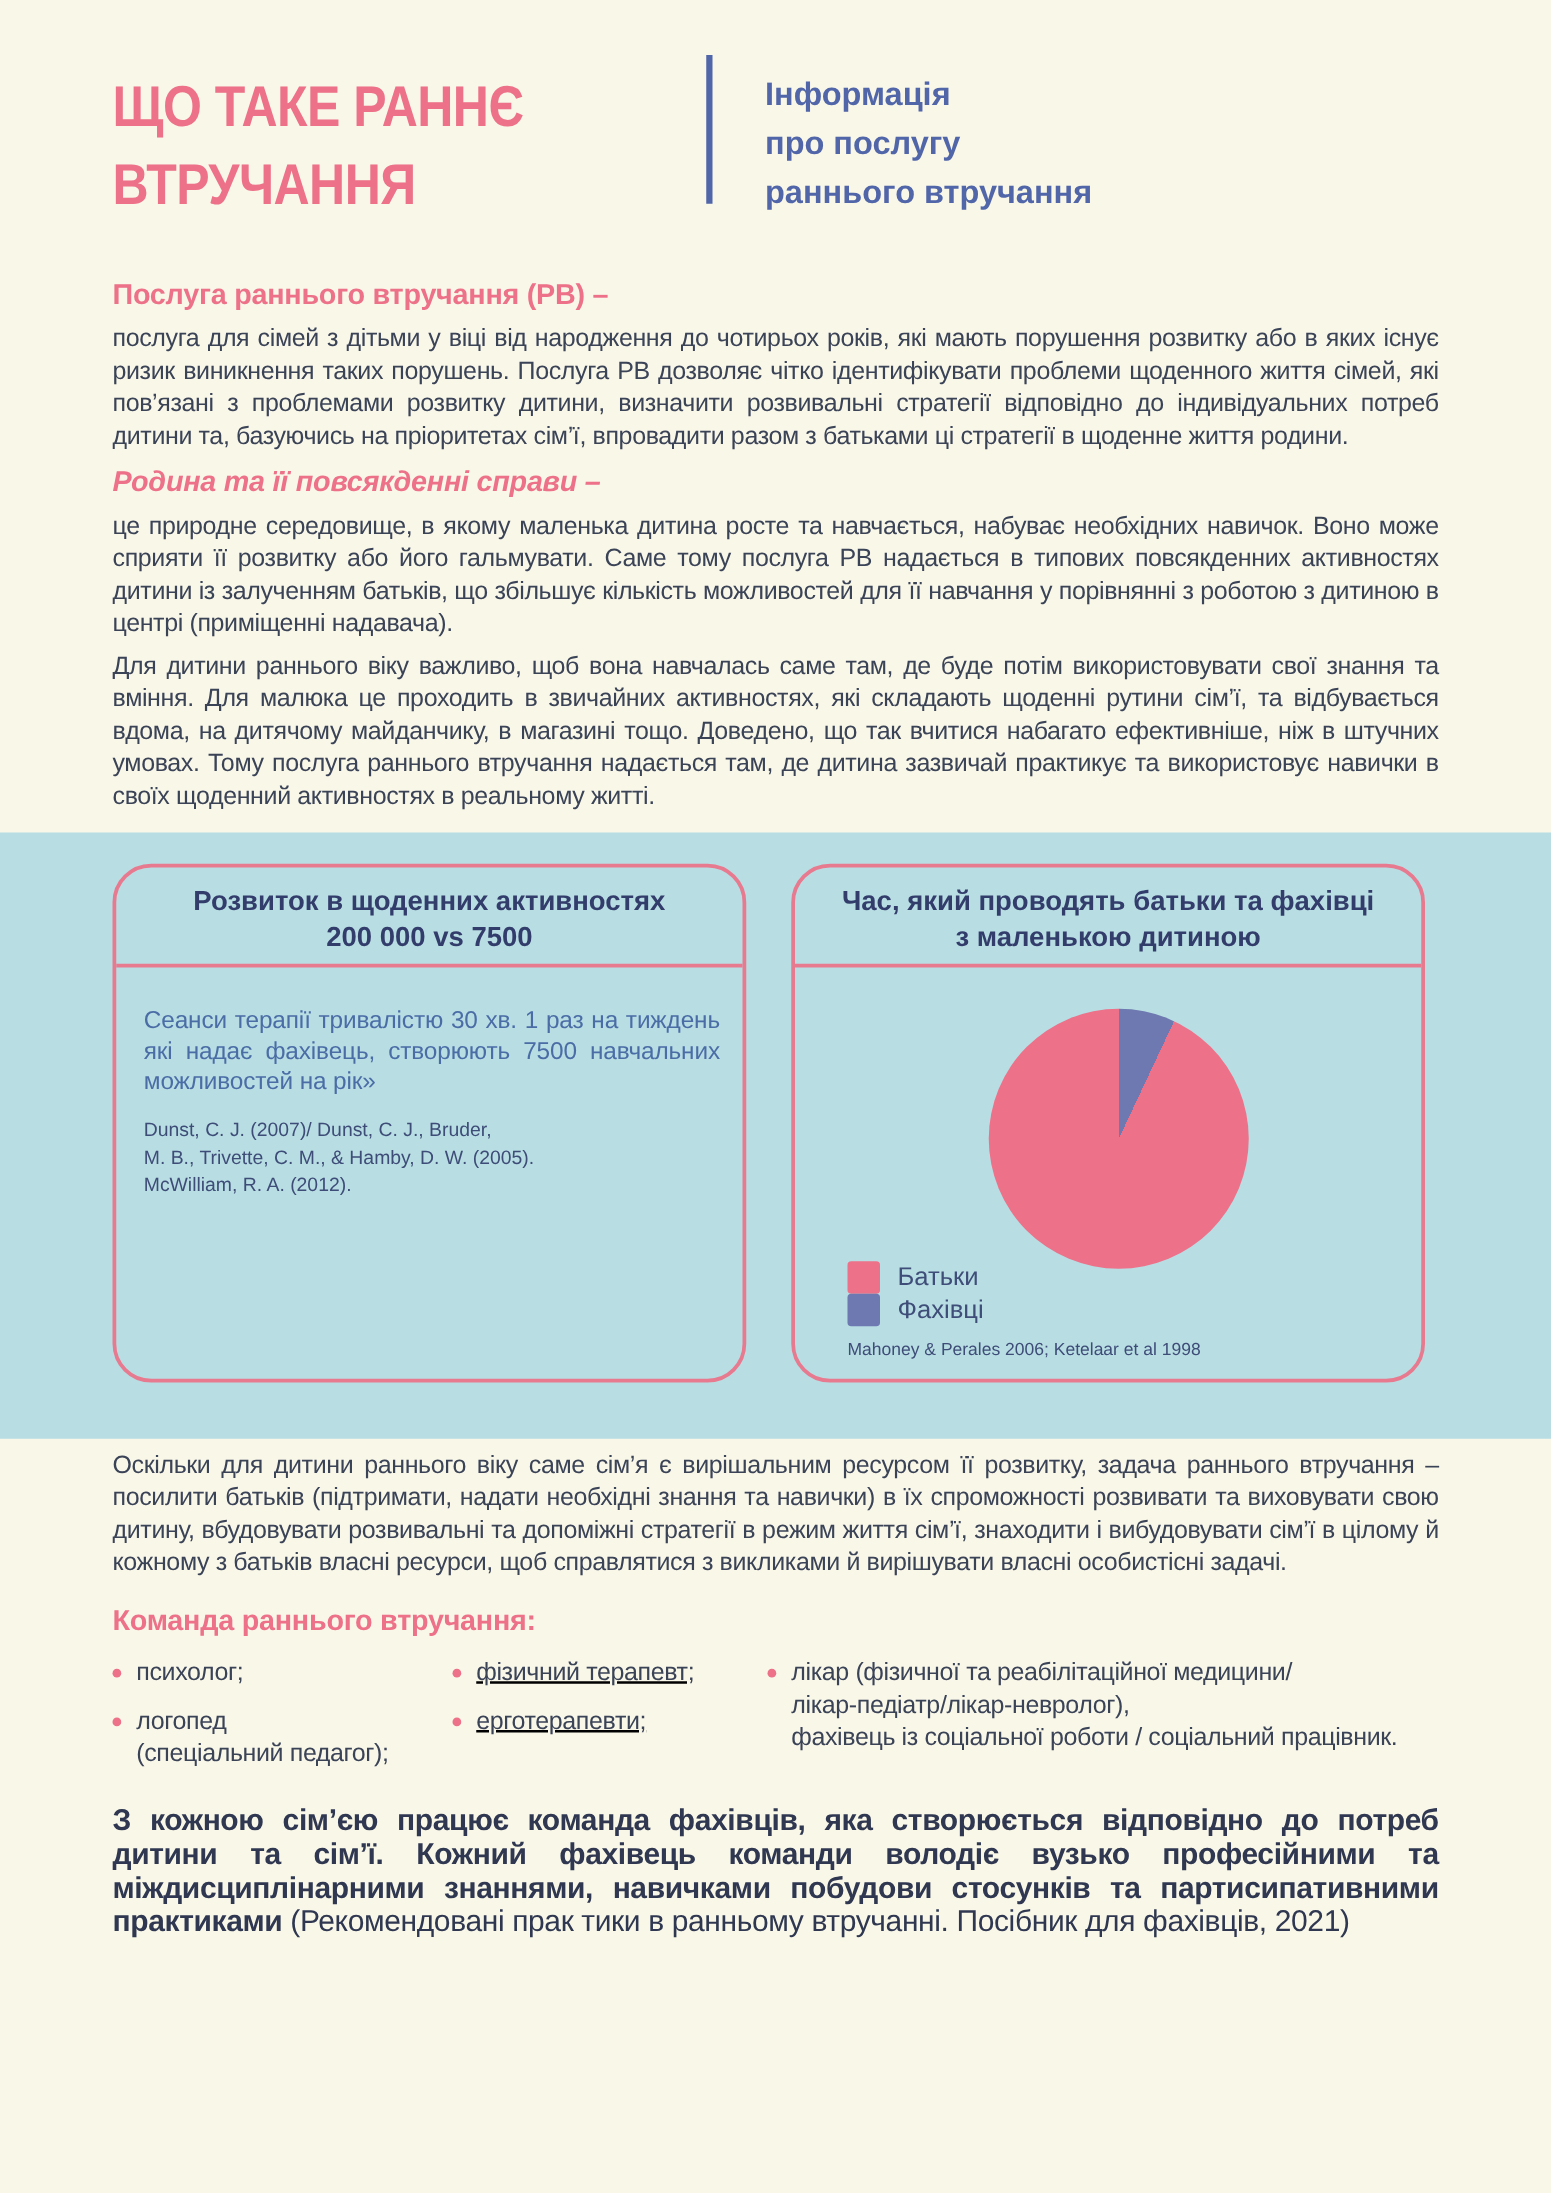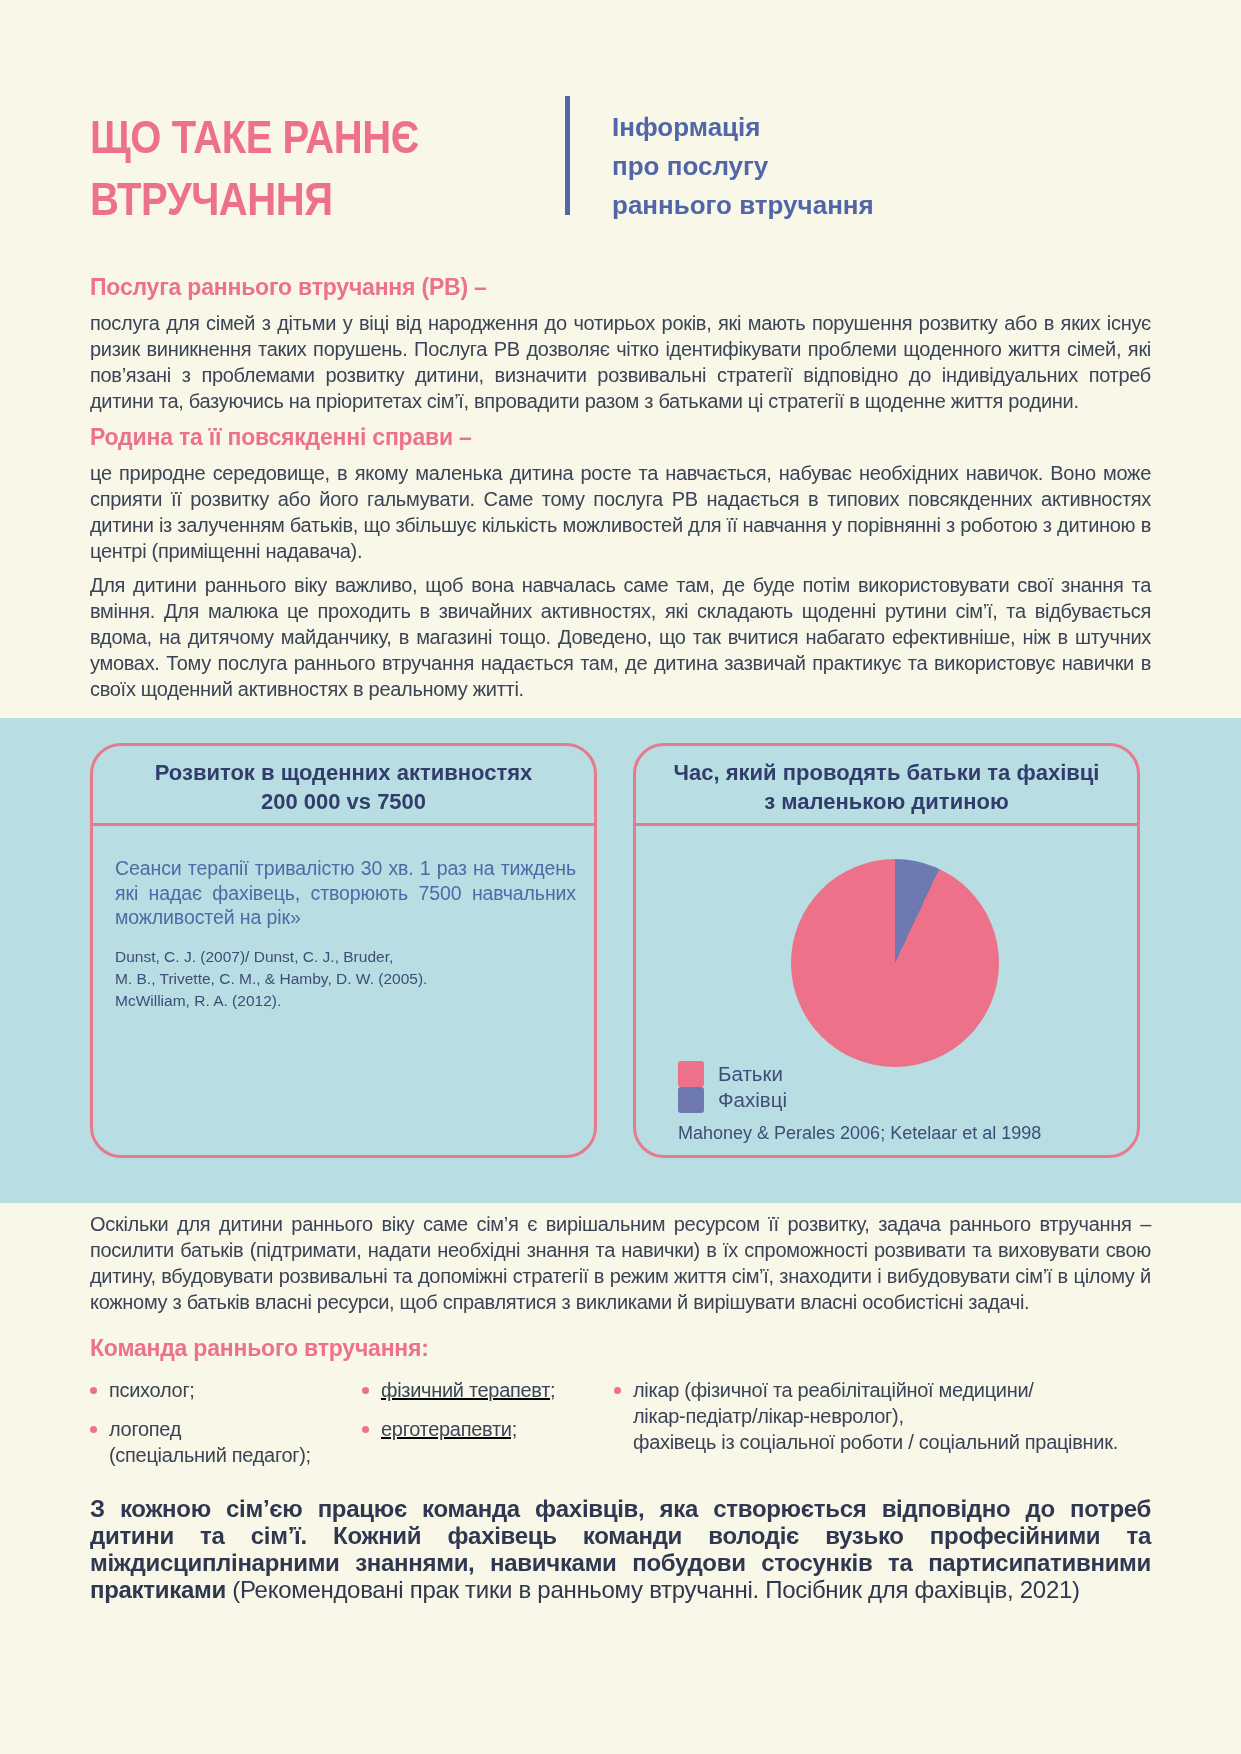--- a/index.html
+++ b/index.html
@@ -8,38 +8,38 @@
     position:relative;
     width:1241px;height:1754px;
     background:#f9f7e8;
     font-family:"Liberation Sans",sans-serif;
     overflow:hidden;
     margin:0 auto;
   }
   .content{margin:0 90px;width:1061px;}
 
   
-  .header{display:flex;padding-top:92px;margin-left:90px;}
+  .header{display:flex;padding-top:40px;margin-left:90px;}
   .title{
     width:475px;margin-top:14px;
     color:#ec7189;font-weight:bold;font-size:46px;line-height:62px;
     letter-spacing:-.5px;
     transform:scaleX(.87);transform-origin:left top;
   }
   .title span{display:block;}
   .v-divider{width:5px;height:119px;background:#5166a9;margin-top:4px;flex:none;}
   .subtitle{margin-left:42px;margin-top:16px;color:#5166a9;font-weight:bold;font-size:26px;line-height:39px;}
   .subtitle span{display:block;}
 
   
   h2{
     margin:0;color:#ec7189;font-size:23px;font-weight:bold;line-height:30px;letter-spacing:-.2px;
   }
   .h-service{margin-top:42px;}
-  .h-family{margin-top:8px;}
+  .h-family{margin-top:8px;font-style:italic;}
   .h-team{margin-top:18px;}
   p.body{
     margin:8px 0 0 0;
     color:#3b4357;font-size:20px;line-height:26px;
     text-align:justify;letter-spacing:-.3px;
   }
 
   
   .band{
     margin-top:16px;height:485px;background:#b8dde3;
@@ -72,21 +72,21 @@
     position:absolute;top:33px;left:50%;
     width:208px;height:208px;border-radius:50%;
     transform:translateX(calc(-50% + 8px));
   }
   .legend{
     position:absolute;top:235px;left:42px;right:32px;
     display:flex;justify-content:space-between;flex-direction:column;
   }
   .legend-item{display:flex;align-items:center;gap:14px;color:#3f4e79;font-size:20.5px;}
   .swatch{width:26px;height:26px;border-radius:3px;display:inline-block;flex:none;}
-  .chart-cite{position:absolute;left:42px;top:297px;margin:0;color:#3e4d78;font-size:18px;}
+  .chart-cite{position:absolute;left:42px;top:297px;margin:0;color:#3e4d78;font-size:14px;}
 
   
   .p-conclusion{margin-top:34px;}
 
   
   .team-cols{display:flex;margin-top:14px;}
   .tcol{list-style:none;margin:0;padding:0;}
   .tcol-1{width:272px;}
   .tcol-2{width:252px;text-decoration:underline;}
   .tcol-3{flex:1;}

